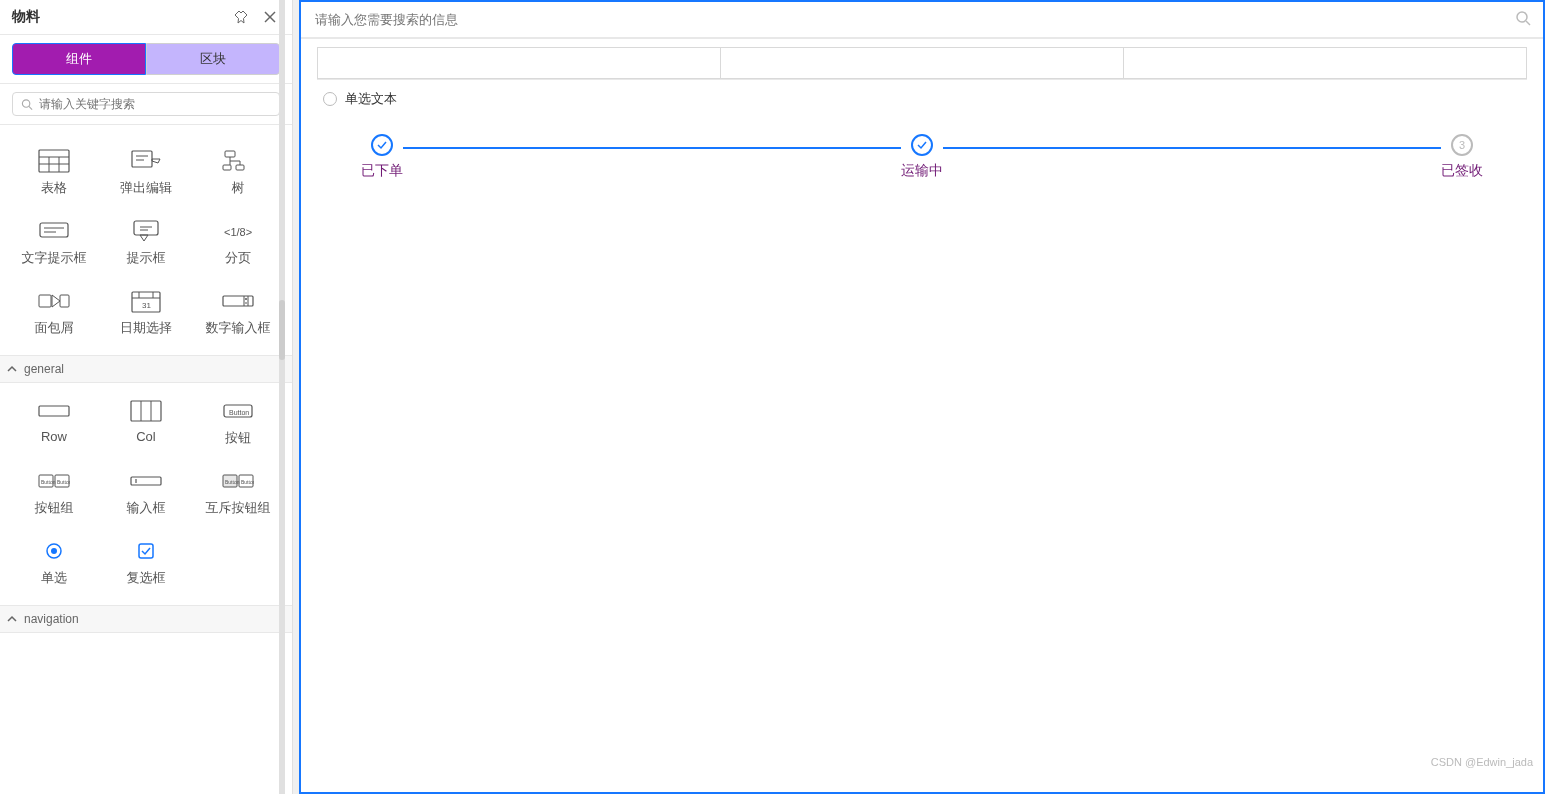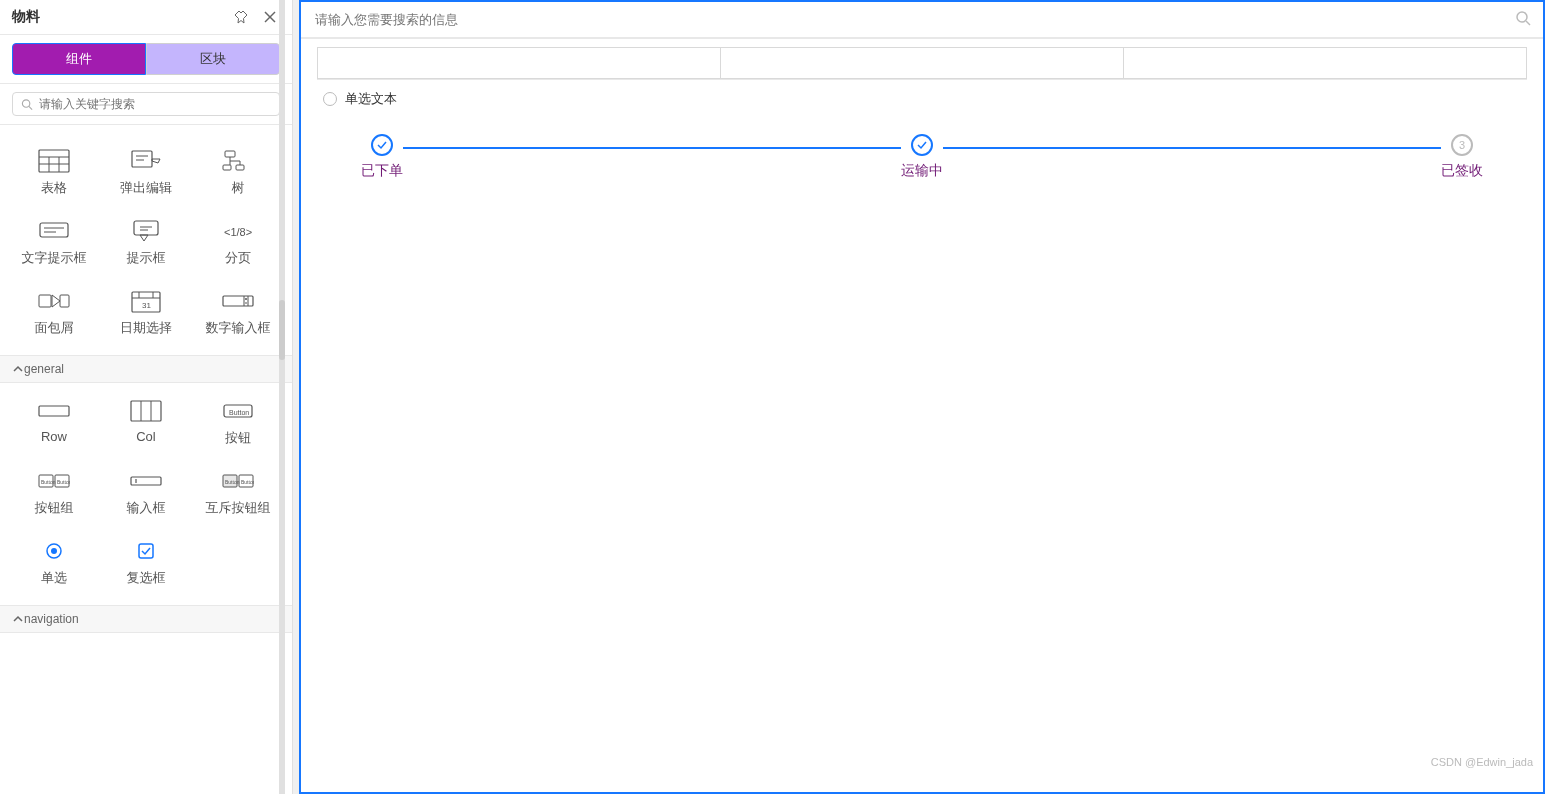--- a/index.html
+++ b/index.html
@@ -135,21 +135,22 @@
 
     .component-label {
       font-size: 13px;
       color: #555;
       text-align: center;
     }
 
     .section-header {
       display: flex;
       align-items: center;
-      padding: 6px 12px;
+      gap: 6px;
+      padding: 6px 6px;
       font-size: 12px;
       color: #666;
       background: #f7f7f7;
       border-top: 1px solid #e8e8e8;
       border-bottom: 1px solid #e8e8e8;
       margin-top: 4px;
     }
 
     
     svg { display: block; }

